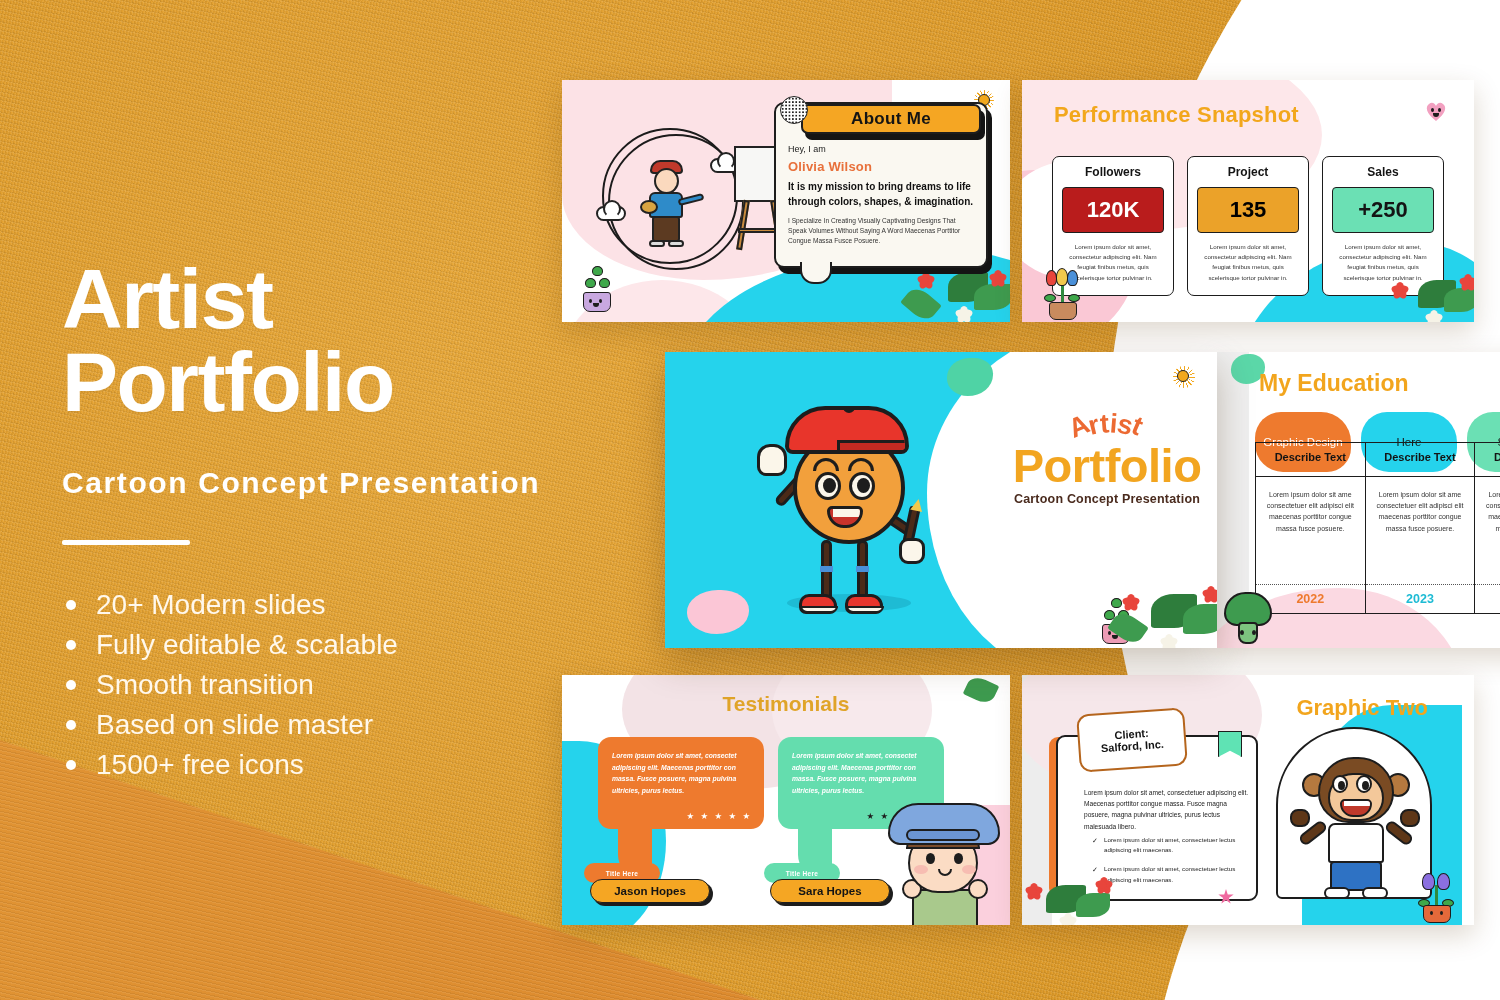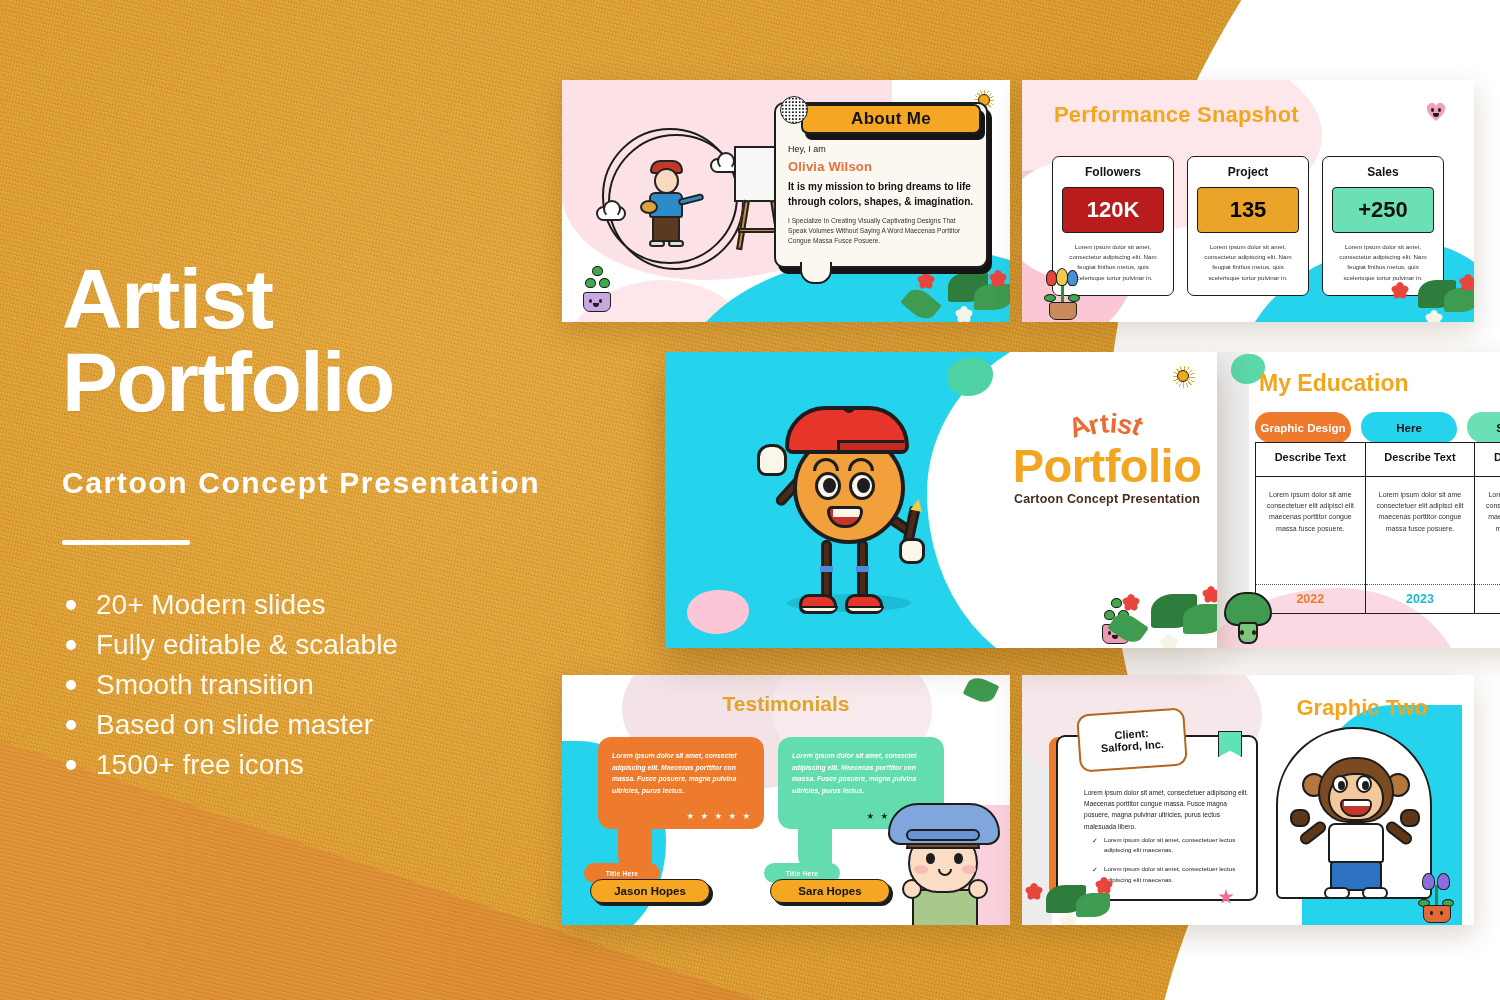--- a/index.html
+++ b/index.html
@@ -260,23 +260,23 @@
   #mascot .shoe .sole{ position:absolute; left:-2px; bottom:-2px; width:38px; height:7px; background:#FBF6EA; border:2.6px solid #1d1d1d; border-radius:0 0 8px 8px; }
 
   
   #slide-edu{ left:1215px; top:352px; width:330px; height:296px; }
   #slide-edu .graywash{ position:absolute; left:0; top:0; width:34px; height:296px; background:#EFEFEF; }
   #slide-edu .pinkbot{ position:absolute; left:-30px; bottom:-50px; width:280px; height:110px; background:#FBD9E2; border-radius:55% 45% 0 0 / 100% 100% 0 0; }
   #edu-title{ position:absolute; left:44px; top:18px; font-size:23px; font-weight:800; color:#F2A51D; }
   #edu-splat{ position:absolute; left:16px; top:2px; width:34px; height:30px; background:#5BD7A8; border-radius:52% 44% 56% 46%; }
   #edu-pills{ position:absolute; left:40px; top:60px; display:flex; gap:10px; }
   .edu-pill{
-    width:96px; height:31px; border-radius:26px 30px 24px 28px;
+    width:96px; height:60px; border-radius:26px 30px 24px 28px;
     display:flex; align-items:center; justify-content:center;
-    font-size:11.5px; font-weight:700;
+    font-size:11.5px; font-weight:400;
   }
   #edu-table{ position:absolute; left:40px; top:90px; width:330px; border-collapse:collapse; }
   #edu-table td{ border:1.5px solid #1d1d1d; width:110px; vertical-align:top; }
   #edu-table td.head{ text-align:center; font-size:11px; font-weight:700; color:#141414; padding:8px 4px; height:34px; }
   #edu-table td.bd{ font-size:7px; line-height:1.6; color:#333; text-align:center; padding:12px 8px 10px; height:108px; border-bottom:1.5px dotted #555; }
   #edu-table td.yr{ text-align:center; font-weight:800; font-size:12.5px; padding:7px 0; border-top:none; }
 
   
   #slide-test{ left:562px; top:675px; width:448px; height:250px; }
   #slide-test .pinkblob{ position:absolute; left:60px; top:-46px; width:250px; height:160px; background:#F3E3E6; border-radius:50%; }

